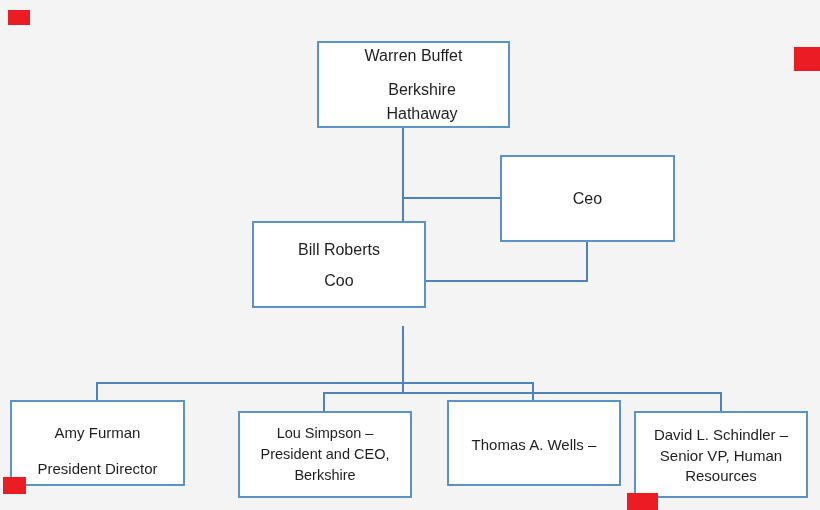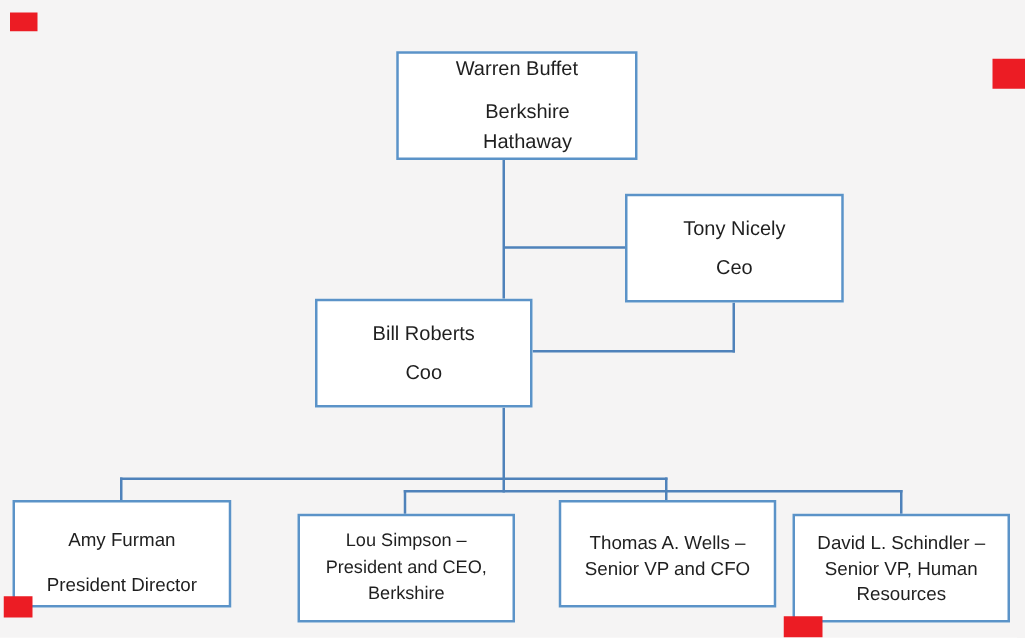--- a/index.html
+++ b/index.html
@@ -36,21 +36,21 @@
     position:absolute;
     background:var(--mark,#ec1c24);
     z-index:3;
   }
   
   #node-warren{left:317px;top:41px;width:193px;height:87px;font-size:16px;}
   #node-warren .ln1{line-height:26px;margin-bottom:9px;}
   #node-warren .ln2,#node-warren .ln3{line-height:24px;padding-left:17px;}
   #node-tony{left:500px;top:155px;width:175px;height:87px;font-size:16px;}
   #node-tony .ln{line-height:31px;}
-  #node-bill{left:252px;top:239px;width:174px;height:87px;font-size:16px;}
+  #node-bill{left:252px;top:221px;width:174px;height:87px;font-size:16px;}
   #node-bill .ln{line-height:31px;}
   #node-amy{left:10px;top:400px;width:175px;height:86px;font-size:15px;padding-top:16px;}
   #node-amy .ln{line-height:36px;}
   #node-lou{left:238px;top:411px;width:174px;height:87px;font-size:14.5px;}
   #node-lou .ln{line-height:21px;}
   #node-thomas{left:447px;top:400px;width:174px;height:86px;font-size:15px;padding-top:3px;}
   #node-thomas .ln{line-height:21px;}
   #node-david{left:634px;top:411px;width:174px;height:87px;font-size:15px;padding-top:3px;}
   #node-david .ln{line-height:20.5px;}
 </style>
@@ -71,21 +71,20 @@
   <div class="connector" style="left:532px;top:382px;width:2px;height:19px;"></div>
   <div class="connector" style="left:720px;top:392px;width:2px;height:20px;"></div>
 
   <div class="org-node" id="node-warren">
     <div class="ln ln1">Warren Buffet</div>
     <div class="ln ln2">Berkshire</div>
     <div class="ln ln3">Hathaway</div>
   </div>
 
   <div class="org-node" id="node-tony">
-    <div class="ln">Tony Nicely</div>
     <div class="ln">Ceo</div>
   </div>
 
   <div class="org-node" id="node-bill">
     <div class="ln">Bill Roberts</div>
     <div class="ln">Coo</div>
   </div>
 
   <div class="org-node" id="node-amy">
     <div class="ln">Amy Furman</div>
@@ -93,21 +92,20 @@
   </div>
 
   <div class="org-node" id="node-lou">
     <div class="ln">Lou Simpson –</div>
     <div class="ln">President and CEO,</div>
     <div class="ln">Berkshire</div>
   </div>
 
   <div class="org-node" id="node-thomas">
     <div class="ln">Thomas A. Wells –</div>
-    <div class="ln">Senior VP and CFO</div>
   </div>
 
   <div class="org-node" id="node-david">
     <div class="ln">David L. Schindler –</div>
     <div class="ln">Senior VP, Human</div>
     <div class="ln">Resources</div>
   </div>
 
   <div class="red-mark" style="left:8px;top:10px;width:22px;height:15px;"></div>
   <div class="red-mark" style="left:794px;top:47px;width:26px;height:24px;"></div>

